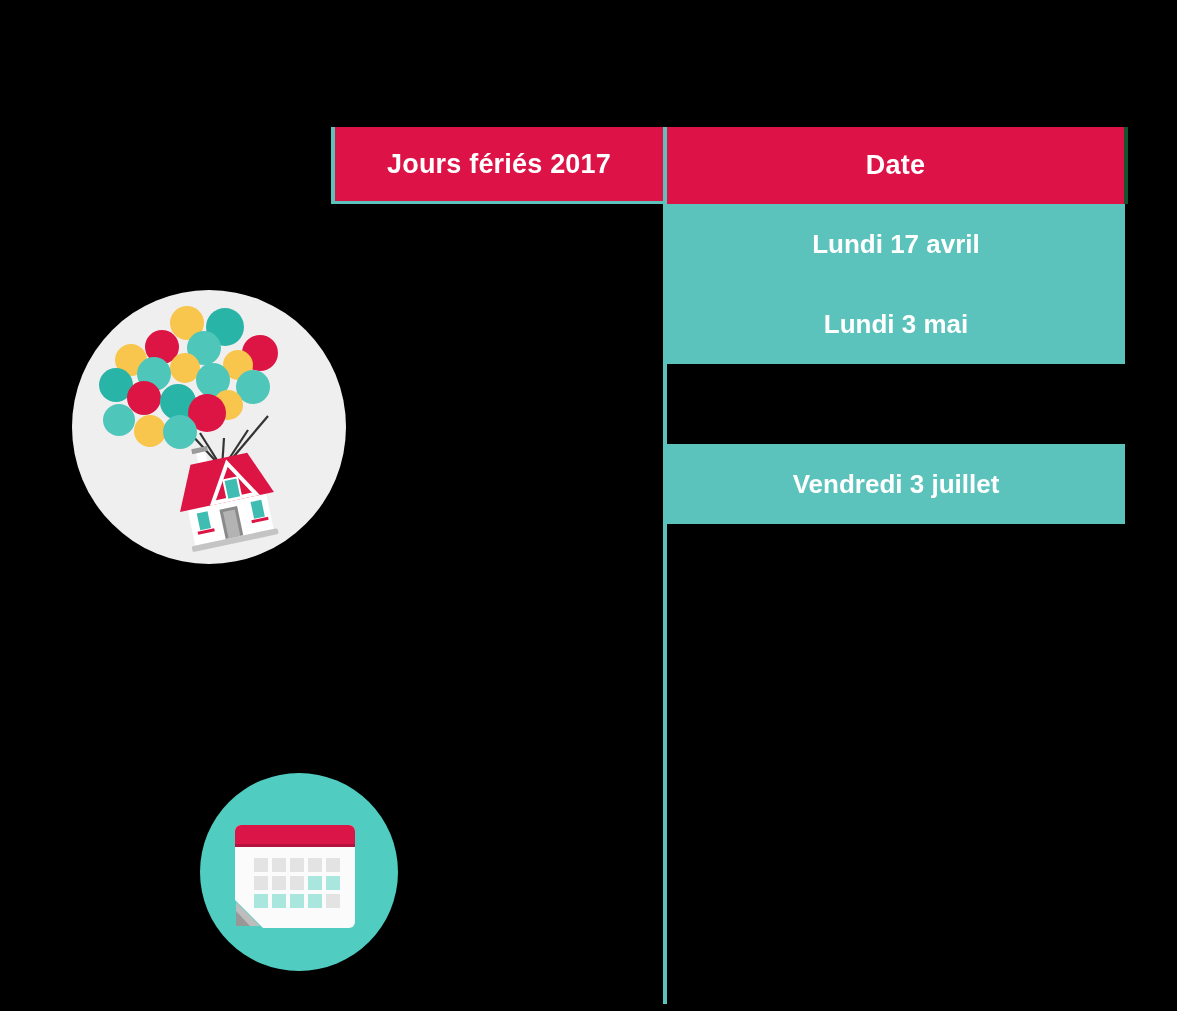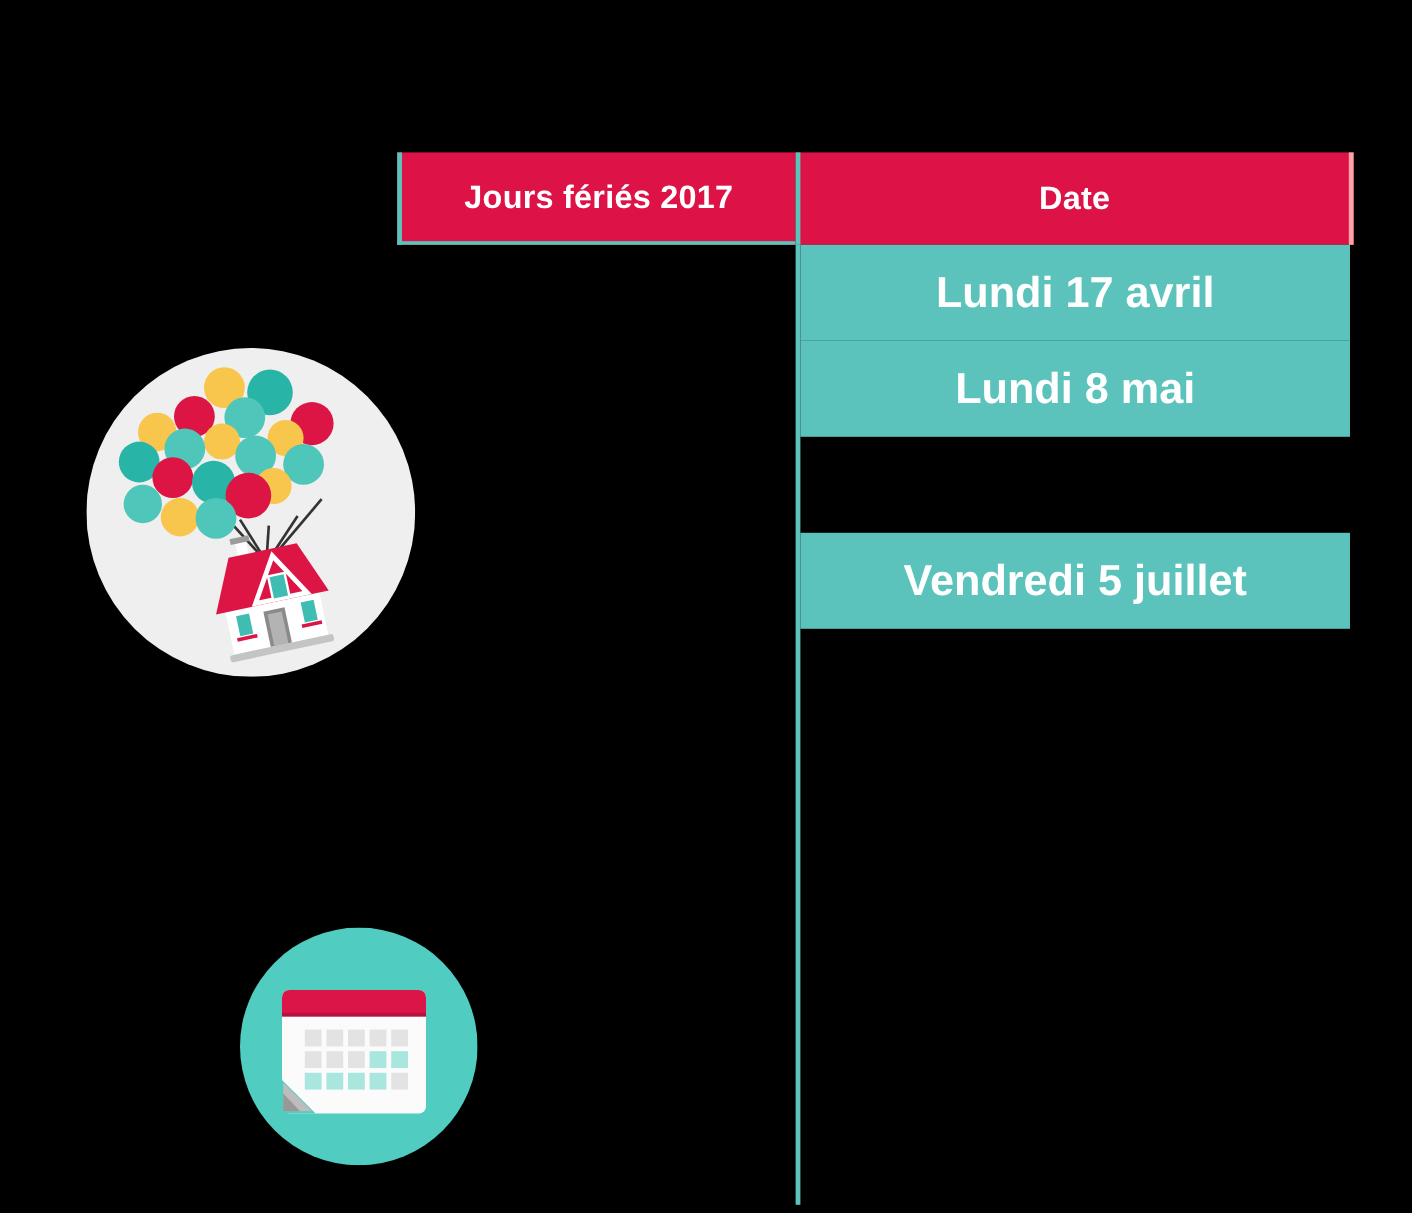--- a/index.html
+++ b/index.html
@@ -34,21 +34,21 @@
     border-bottom: 3px solid #5cc3bc;
     display: flex; align-items: center; justify-content: center;
   }
   .hdr-right {
     position: absolute;
     left: 332px; top: 0;
     width: 465px; height: 77px;
     box-sizing: border-box;
     background: #dd1247;
     border-left: 4px solid #5cc3bc;
-    border-right: 4px solid #fca5a5;
+    border-right: 4px solid #14532d;
     display: flex; align-items: center; justify-content: center;
   }
   .hdr-text {
     color: #ffffff;
     font-size: 27px;
     font-weight: 700;
     letter-spacing: 0.2px;
   }
   .body-left {
     position: absolute;
@@ -61,21 +61,21 @@
     left: 332px; top: 77px;
     width: 462px; height: 800px;
     box-sizing: border-box;
     border-left: 4px solid #5cc3bc;
   }
   .drow {
     width: 458px;
     height: 80px;
     display: flex; align-items: center; justify-content: center;
     color: #ffffff;
-    font-size: 36px;
+    font-size: 26px;
     font-weight: 700;
     background: transparent;
   }
   .drow.filled { background: #5cc3bc; }
 
   
   .illus-balloons {
     position: absolute;
     left: 72px; top: 290px;
     width: 274px; height: 274px;
@@ -183,22 +183,22 @@
       <span class="hdr-text">Jours fériés 2017</span>
     </div>
     <div class="hdr-right">
       <span class="hdr-text">Date</span>
     </div>
 
     <div class="body-left"></div>
 
     <div class="body-right">
       <div class="drow filled">Lundi 17 avril</div>
-      <div class="drow filled">Lundi 8 mai</div>
-      <div class="drow"></div>
-      <div class="drow filled">Vendredi 5 juillet</div>
+      <div class="drow filled">Lundi 3 mai</div>
+      <div class="drow"></div>
+      <div class="drow filled">Vendredi 3 juillet</div>
       <div class="drow"></div>
       <div class="drow"></div>
       <div class="drow"></div>
     </div>
   </div>
 
 </div>
 
 </body></html>

